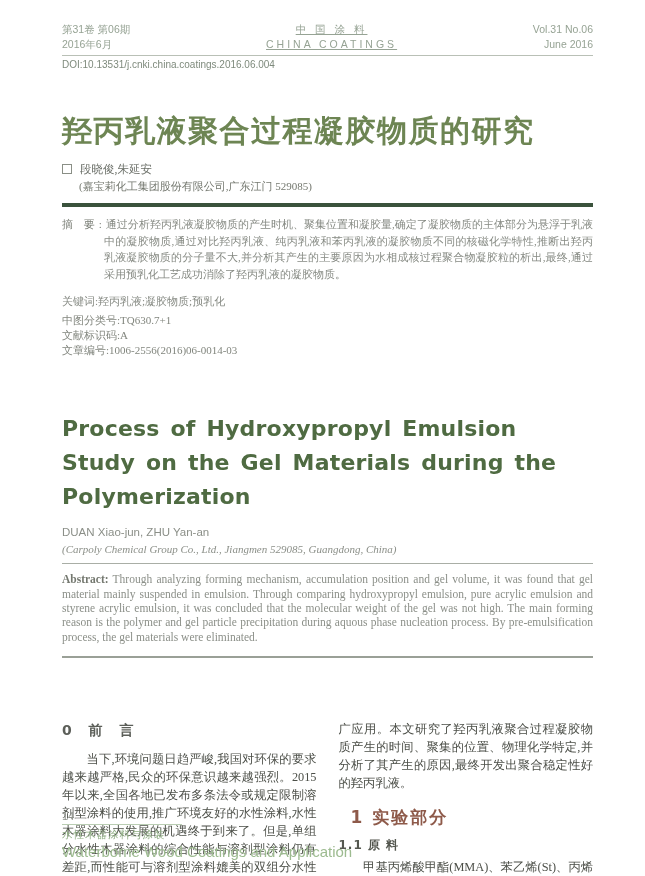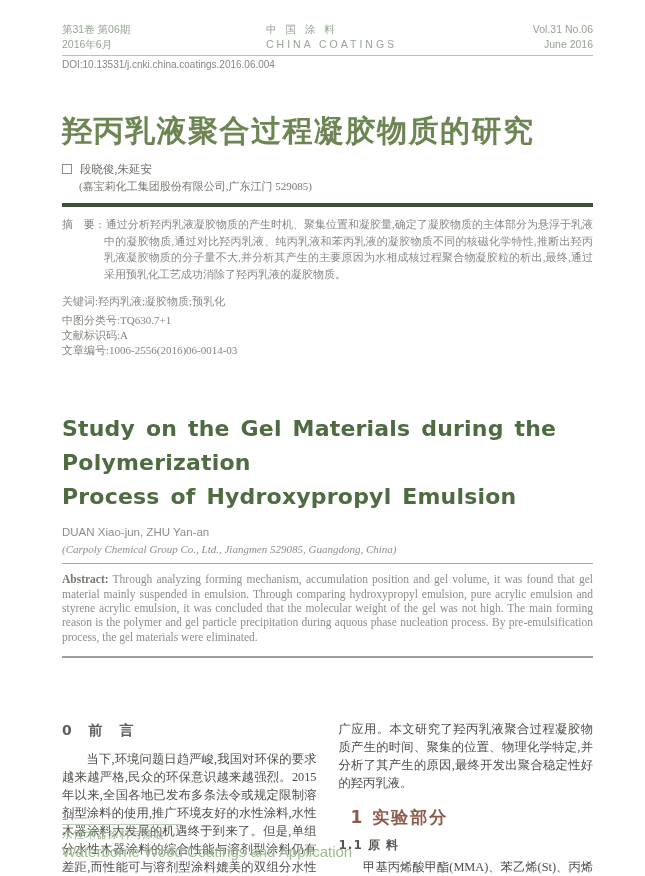--- a/index.html
+++ b/index.html
@@ -15,21 +15,21 @@
   }
   
   .journal-header{
     display:flex;justify-content:space-between;align-items:flex-end;
     padding-top:22px;padding-bottom:4px;
     border-bottom:1px solid #b9c0b6;
     font-family:"Liberation Sans","DejaVu Sans",sans-serif;
     font-size:10.5px;line-height:1.4;color:#96a394;
   }
   .journal-header .col{white-space:nowrap;}
-  .journal-header .center{letter-spacing:3px;}
+  .journal-header .center{text-align:center;letter-spacing:3px;text-decoration:underline;}
   .journal-header .right{text-align:right;}
   .doi-line{margin-top:3px;font-size:10px;color:#7e8a7c;font-family:"Liberation Sans","DejaVu Sans",sans-serif;}
   
   .cn-title{
     margin-top:44px;
     font-family:"DejaVu Sans","Liberation Sans",sans-serif;
     font-weight:bold;font-size:30px;letter-spacing:1.5px;
     color:#6d8553;line-height:1.15;
   }
   .authors-row{margin-top:13px;font-size:11.5px;color:#6b6f68;display:flex;align-items:center;}
@@ -115,22 +115,22 @@
 
   <p class="abs-cn"><span class="lbl">摘  要:</span><span>通过分析羟丙乳液凝胶物质的产生时机、聚集位置和凝胶量,确定了凝胶物质的主体部分为悬浮于乳液中的凝胶物质,通过对比羟丙乳液、纯丙乳液和苯丙乳液的凝胶物质不同的核磁化学特性,推断出羟丙乳液凝胶物质的分子量不大,并分析其产生的主要原因为水相成核过程聚合物凝胶粒的析出,最终,通过采用预乳化工艺成功消除了羟丙乳液的凝胶物质。</span></p>
   <div class="kw-cn">关键词:羟丙乳液;凝胶物质;预乳化</div>
   <div class="meta-cn">
     <span>中图分类号:TQ630.7+1</span>
     <span>文献标识码:A</span>
     <span>文章编号:1006-2556(2016)06-0014-03</span>
   </div>
 
   <div class="en-title">
+    <div>Process of Hydroxypropyl Emulsion</div>
     <div>Study on the Gel Materials during the Polymerization</div>
-    <div>Process of Hydroxypropyl Emulsion</div>
   </div>
   <div class="en-authors">DUAN Xiao-jun, ZHU Yan-an</div>
   <div class="en-affil">(Carpoly Chemical Group Co., Ltd., Jiangmen 529085, Guangdong, China)</div>
   <hr class="en-rule">
   <p class="abs-en"><span class="b">Abstract:</span><span> Through analyzing forming mechanism, accumulation position and gel volume, it was found that gel material mainly suspended in emulsion. Through comparing hydroxypropyl emulsion, pure acrylic emulsion and styrene acrylic emulsion, it was concluded that the molecular weight of the gel was not high. The main forming reason is the polymer and gel particle precipitation during aquous phase nucleation process. By pre-emulsification process, the gel materials were eliminated.</span></p>
   <hr class="end-rule">
 
   <div class="columns">
     <div class="colm">
       <div class="sec-h0">0  前  言</div>

